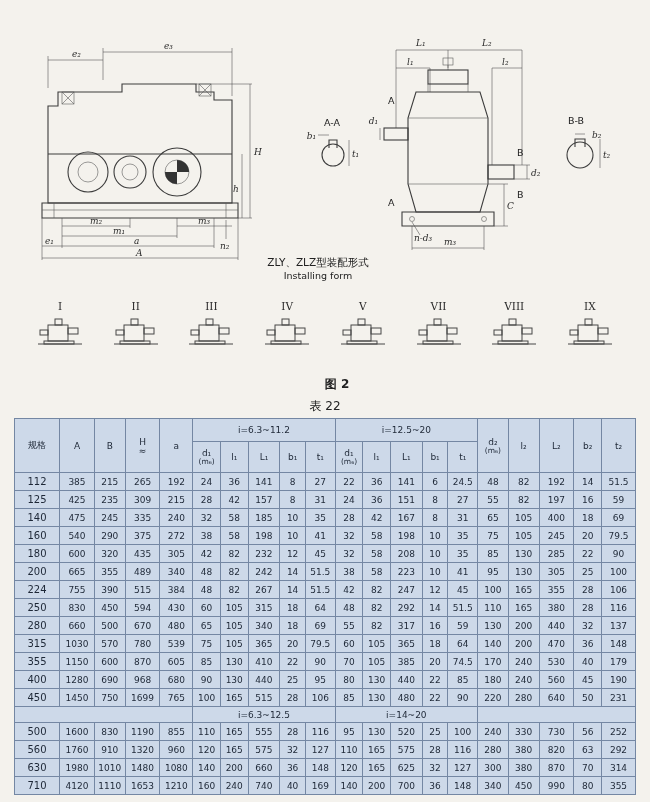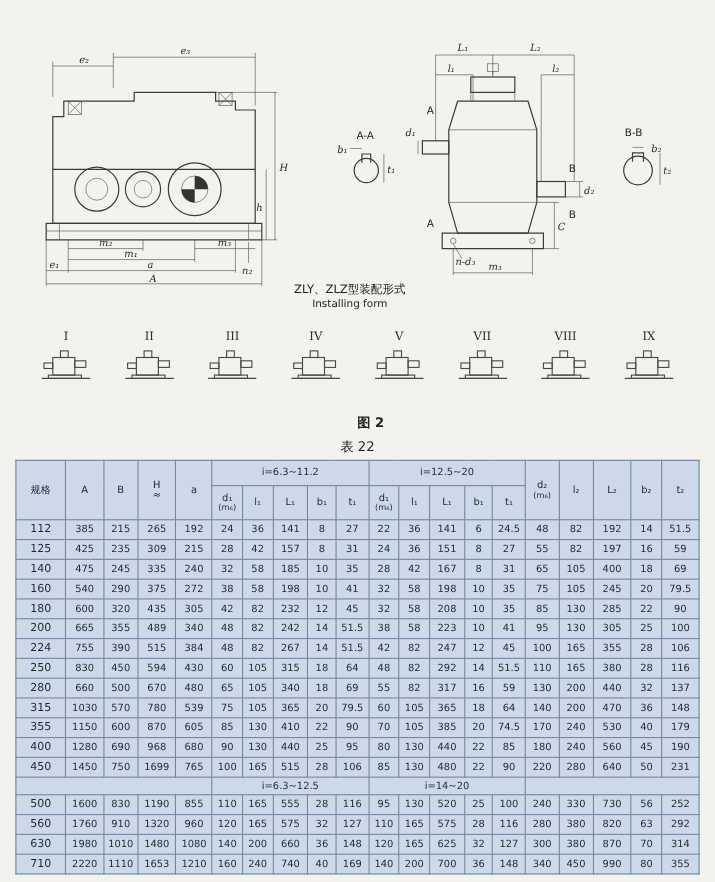--- a/index.html
+++ b/index.html
@@ -723,21 +723,21 @@
             <td>32</td>
             <td>127</td>
             <td>300</td>
             <td>380</td>
             <td>870</td>
             <td>70</td>
             <td>314</td>
           </tr>
           <tr>
             <td class="spec">710</td>
-            <td>2220</td>
+            <td>4120</td>
             <td>1110</td>
             <td>1653</td>
             <td>1210</td>
             <td>160</td>
             <td>240</td>
             <td>740</td>
             <td>40</td>
             <td>169</td>
             <td>140</td>
             <td>200</td>

